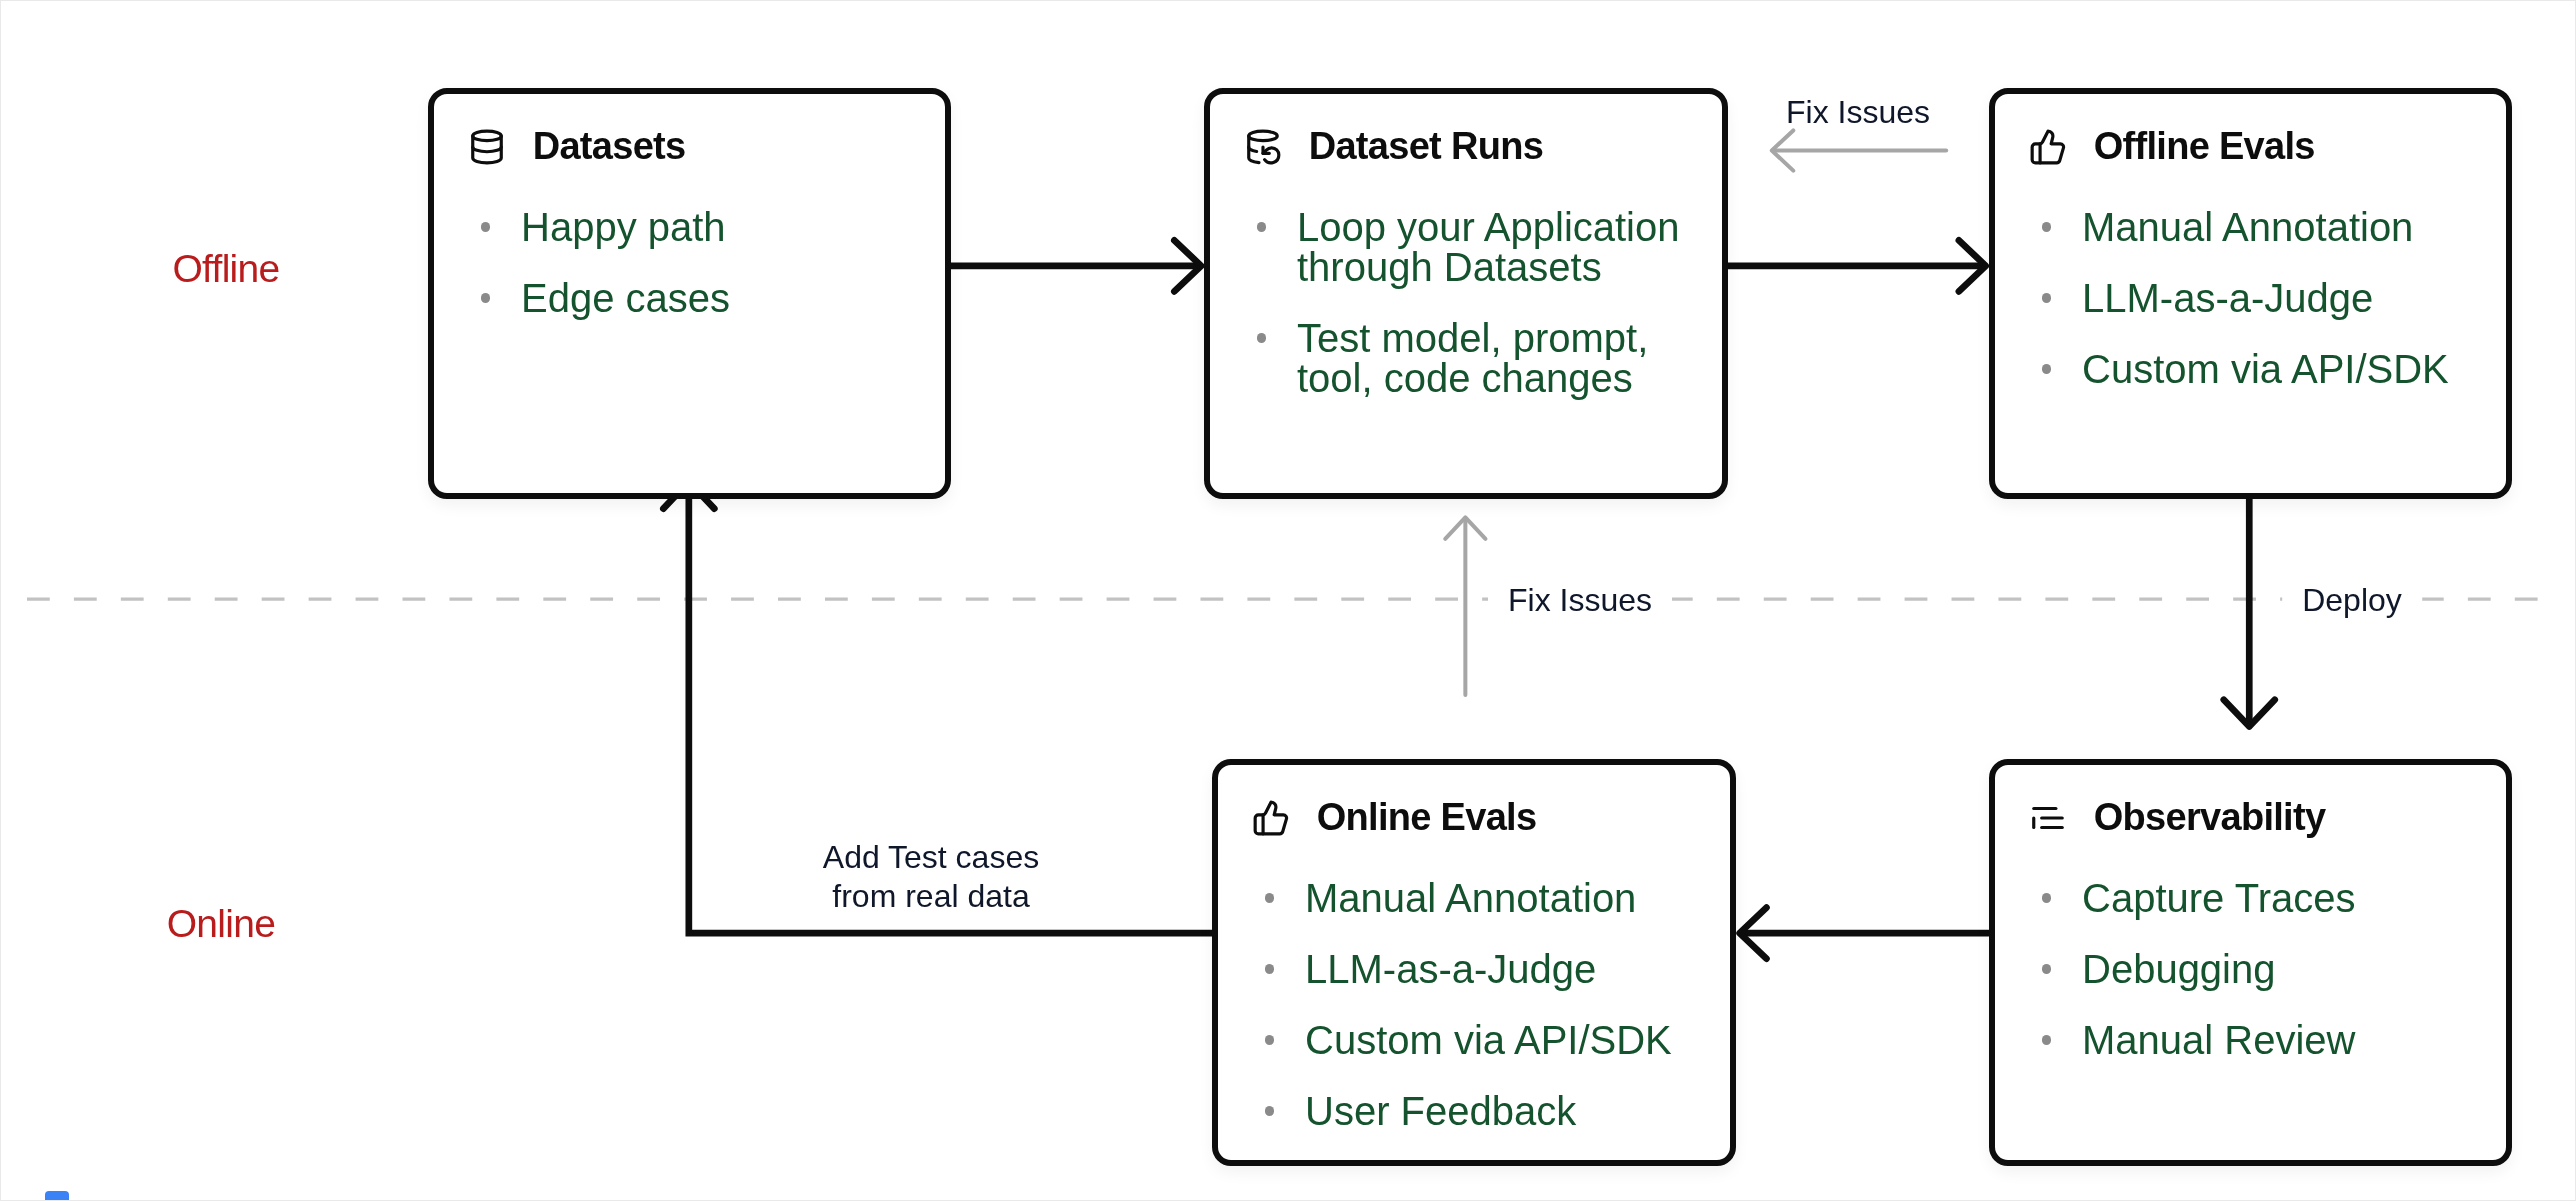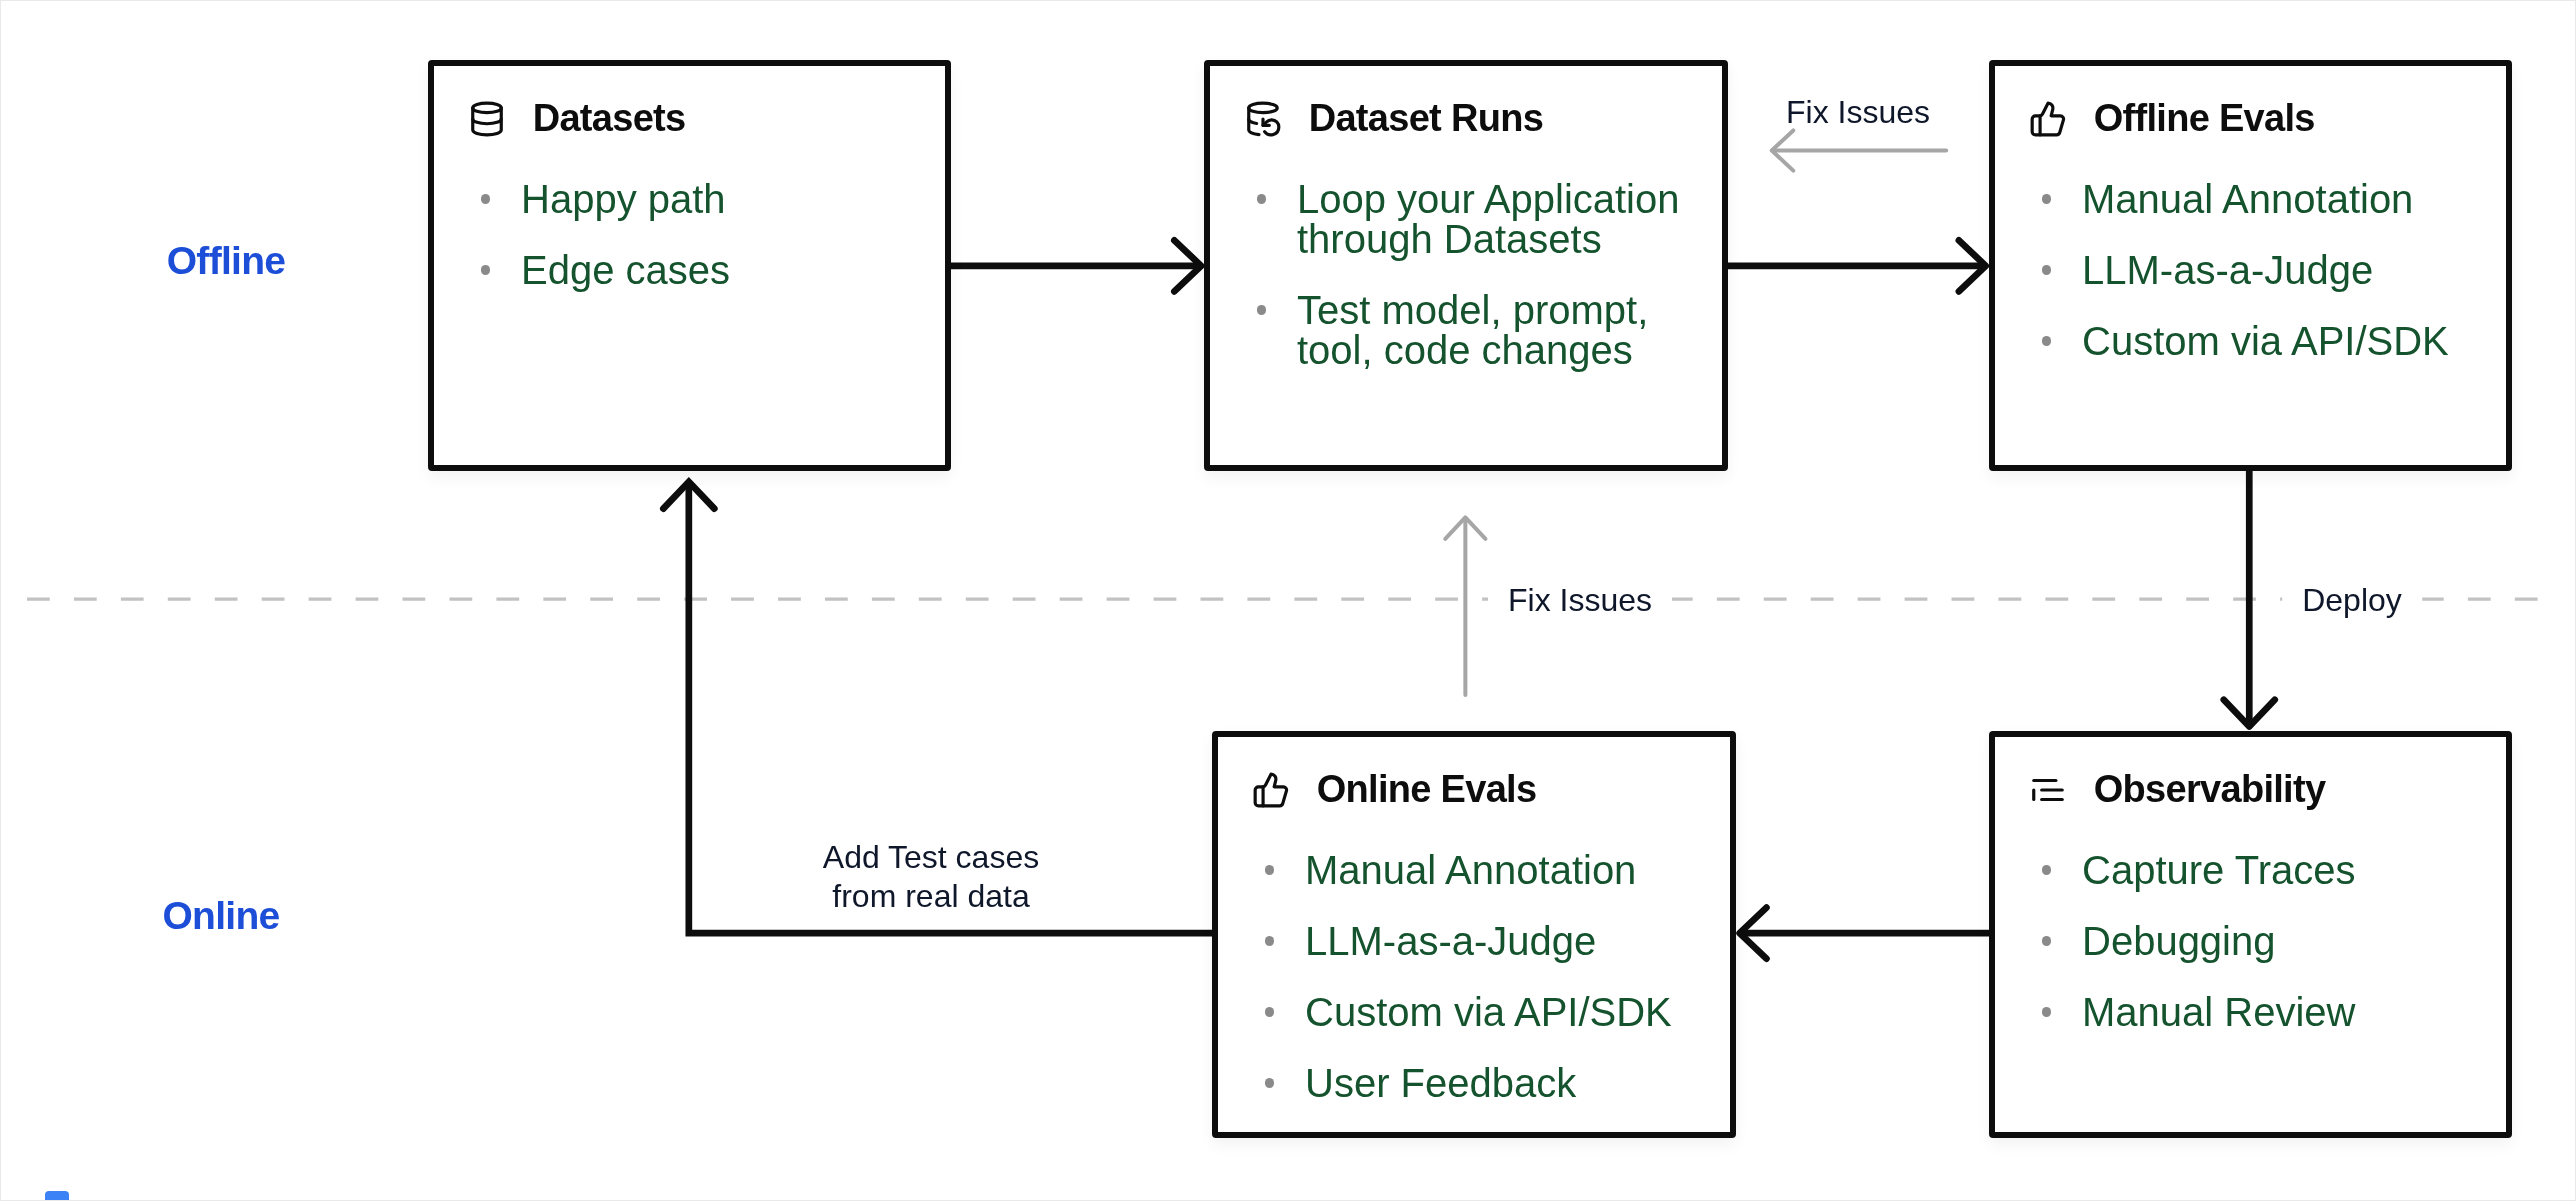--- a/index.html
+++ b/index.html
@@ -5,41 +5,42 @@
   html,body{margin:0;padding:0;background:#fff;}
   .canvas{
     position:relative; width:2576px; height:1201px; box-sizing:border-box;
     background:#ffffff; border:1.3px solid #e9e9e9; overflow:hidden;
     font-family:"Liberation Sans", sans-serif;
   }
   svg.wires{position:absolute; left:0; top:0; width:2576px; height:1201px; z-index:1;}
 
   .box{
     position:absolute; z-index:2; box-sizing:border-box; background:#ffffff;
-    border:6.7px solid #0d0d0d; border-radius:4px; padding:31px 27px 27px 31px;
+    border:6.7px solid #0d0d0d; border-radius:19px; padding:31px 27px 27px 31px;
     box-shadow:0 6.7px 14.8px rgba(0,0,0,0.05);
+    margin-top:28px;
   }
   .box-header{display:flex; align-items:center; gap:27px; margin-left:2.7px;}
   .box-icon{flex:0 0 auto; display:flex;}
   .box-icon svg{width:38px; height:38px; stroke:#0d0d0d; stroke-width:2; fill:none;
     stroke-linecap:round; stroke-linejoin:round;}
   .box-title{font-size:38px; font-weight:700; color:#0d0d0d; letter-spacing:-0.7px; white-space:nowrap;}
   ul.bullets{list-style:none; margin:39px 0 0 0; padding:0 0 0 16px;}
   ul.bullets li{
     position:relative; padding-left:40px; margin-bottom:31px;
     font-size:40px; line-height:40px; color:#14532d;
   }
   ul.bullets li::before{
     content:""; position:absolute; left:0; top:15.4px; width:9.4px; height:9.4px;
     border-radius:50%; background:#8a8a8a;
   }
 
   .section-label{
     position:absolute; z-index:3; transform:translate(-50%,-50%);
-    font-size:39px; font-weight:700; color:#1d4ed8; letter-spacing:-0.7px; white-space:nowrap;
+    font-size:39px; font-weight:400; color:#b91c1c; letter-spacing:-0.7px; white-space:nowrap;margin-top:8px;
   }
   .note{
     position:absolute; z-index:3; transform:translate(-50%,-50%);
     font-size:32px; color:#0f172a; white-space:nowrap; text-align:center;
   }
   .note.masked{background:#ffffff; padding:4px 20px;}
   .note.two-line{transform:translateX(-50%); line-height:39px; white-space:normal; width:349px;}
 
   .chat-widget-stub{
     position:absolute; z-index:4; left:44px; bottom:-2.7px; width:24px; height:12px;

